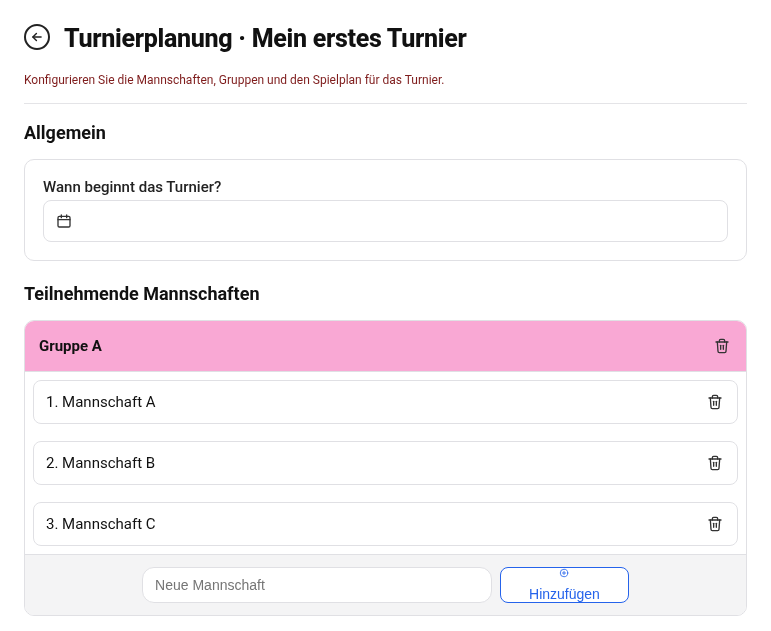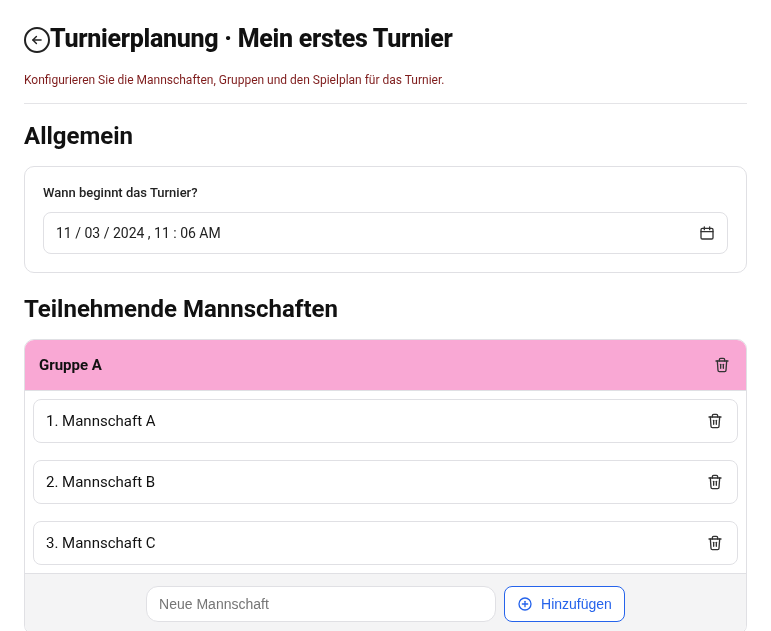--- a/index.html
+++ b/index.html
@@ -1,37 +1,37 @@
 <!DOCTYPE html>
 <html><head>
 <meta charset="utf-8">
 <style>
 * { box-sizing: border-box; margin: 0; padding: 0; }
 body { font-family: -apple-system, BlinkMacSystemFont, "Segoe UI", Roboto, sans-serif; padding: 24px; width: 771px; background: #fff; color: #111; }
-.header-row { display: flex; align-items: flex-end; margin-bottom: 20px; }
+.header-row { display: flex; align-items: flex-start; gap: 14px; margin-bottom: 20px; }
 .back-btn { width: 26px; height: 26px; border: 2px solid #222; border-radius: 50%; display: flex; align-items: center; justify-content: center; cursor: pointer; background: #fff; }
 .back-btn svg { width: 14px; height: 14px; }
 h1.page-title { font-size: 25px; font-weight: 800; letter-spacing: -0.3px; }
 .description { font-size: 12px; color: #7f1d1d; margin-bottom: 16px; }
 hr.divider { border: none; border-top: 1px solid #e4e4e7; margin: 12px 0 18px; }
-h2.section-title { font-size: 24px; font-weight: 700; margin-bottom: 16px; }
+h2.section-title { font-size: 18px; font-weight: 700; margin-bottom: 16px; }
 .card { border: 1px solid #e0e0e4; border-radius: 10px; padding: 18px; }
-.field-label { font-size: 13px; font-weight: 500; color: #222; margin-bottom: 12px; display: block; }
+.field-label { font-size: 15px; font-weight: 500; color: #222; margin-bottom: 4px; display: block; }
 .datetime-input { width: 100%; height: 42px; border: 1px solid #e0e0e4; border-radius: 8px; padding: 0 12px; display: flex; align-items: center; justify-content: space-between; font-size: 14px; color: #222; background: #fff; cursor: text; }
 .datetime-input .cal-icon { width: 16px; height: 16px; }
 .group-card { border: 1px solid #e0e0e4; border-radius: 10px; overflow: hidden; }
 .group-header { display: flex; align-items: center; justify-content: space-between; padding: 14px 14px; border-bottom: 1px solid #e0e0e4; background: #f9a8d4; }
 .group-title { font-size: 15px; font-weight: 700; }
 .trash-btn { background: none; border: none; cursor: pointer; padding: 2px; display: flex; align-items: center; justify-content: center; color: #333; }
 .trash-btn svg { width: 16px; height: 18px; }
 .team-list { padding: 8px; display: flex; flex-direction: column; gap: 17px; }
 .team-row { display: flex; align-items: center; justify-content: space-between; border: 1px solid #e0e0e4; border-radius: 8px; padding: 10px 12px; font-size: 15px; background: #fff; }
 .group-footer { border-top: 1px solid #e0e0e4; background: #f4f4f5; padding: 12px; display: flex; justify-content: center; gap: 8px; }
 .text-input { width: 350px; height: 36px; border: 1px solid #e0e0e4; border-radius: 12px; padding: 0 12px; font-size: 14px; background: #fff; }
-.btn { display: inline-flex; align-items: center; gap: 8px; height: 36px; border-radius: 8px; padding: 0 12px; font-size: 14px; font-weight: 500; cursor: pointer; background: #fff; }
+.btn { display: inline-flex; align-items: center; gap: 8px; height: 36px; border-radius: 8px; padding: 0 28px; font-size: 14px; font-weight: 500; cursor: pointer; background: #fff; flex-direction: column; }
 .btn-outline-primary { border: 1px solid #2563eb; color: #2563eb; }
 .btn-outline-primary svg { width: 16px; height: 16px; }
 </style>
 </head>
 <body>
 
 <div class="header-row">
   <button class="back-btn">
     <svg viewBox="0 0 24 24" fill="none" stroke="#222" stroke-width="2.5" stroke-linecap="round" stroke-linejoin="round">
         <path d="M19 12H5"></path>
@@ -43,21 +43,20 @@
 
 <p class="description">Konfigurieren Sie die Mannschaften, Gruppen und den Spielplan für das Turnier.</p>
 
 <hr class="divider">
 
 <h2 class="section-title">Allgemein</h2>
 
 <div class="card">
   <label class="field-label">Wann beginnt das Turnier?</label>
   <div class="datetime-input">
-    <span>11 / 03 / 2024 ,  11 : 06   AM</span>
     <svg class="cal-icon" viewBox="0 0 24 24" fill="none" stroke="#333" stroke-width="2" stroke-linecap="round" stroke-linejoin="round">
         <rect x="3" y="5" width="18" height="16" rx="2"></rect>
         <line x1="16" y1="3" x2="16" y2="7"></line>
         <line x1="8" y1="3" x2="8" y2="7"></line>
         <line x1="3" y1="10" x2="21" y2="10"></line>
       </svg>
   </div>
 </div>
 
 <h2 class="section-title" style="margin-top:22px;">Teilnehmende Mannschaften</h2>

